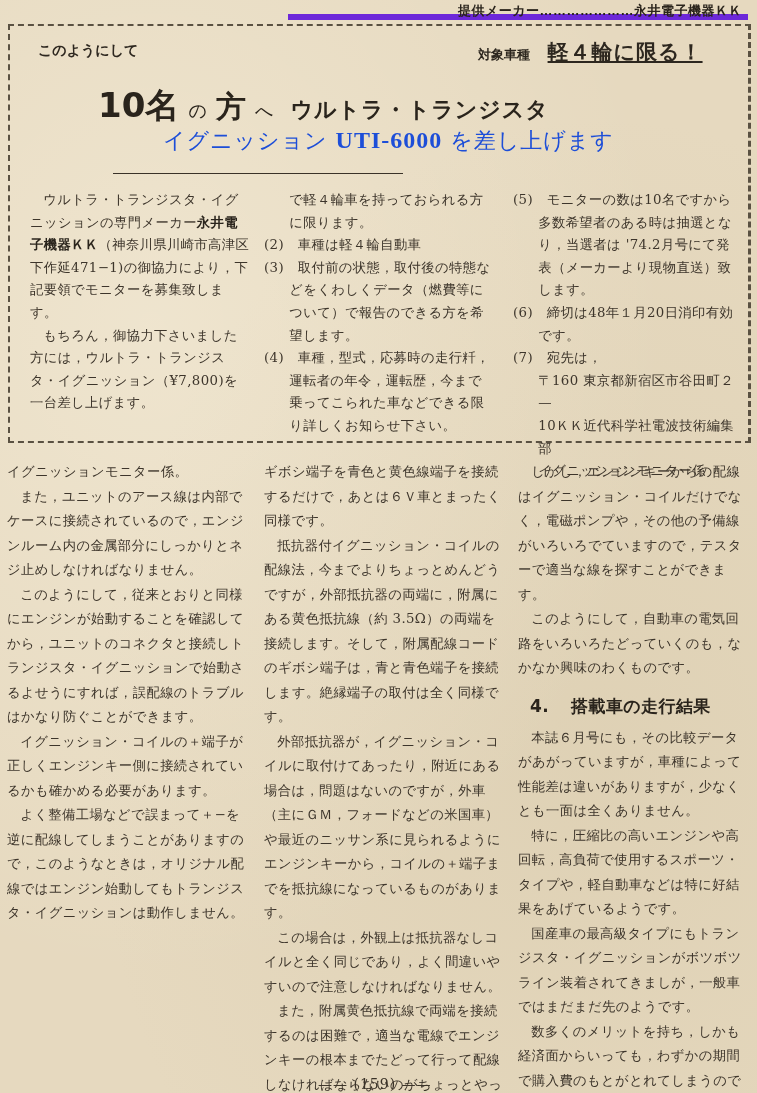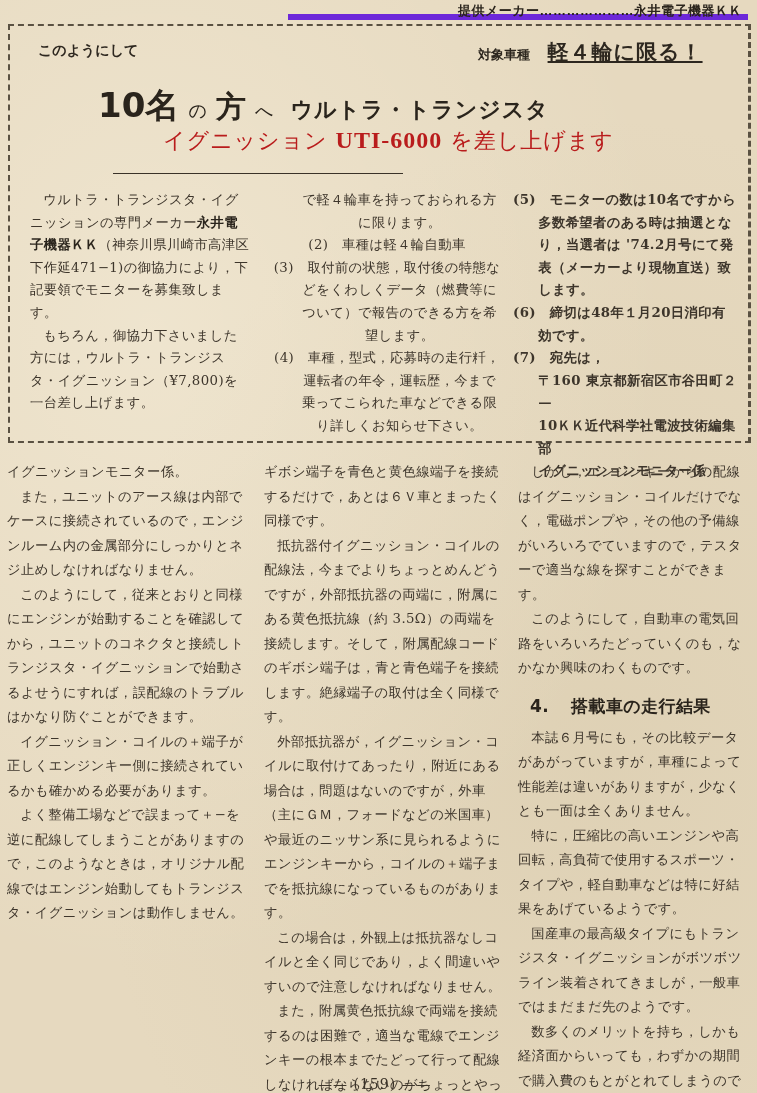--- a/index.html
+++ b/index.html
@@ -35,21 +35,21 @@
   .headline1{
     position:absolute;left:98px;top:83px;font-family:"DejaVu Sans","Liberation Sans",sans-serif;
     color:#2a241c;white-space:nowrap;
   }
   .headline1 .n{font-size:34px;font-weight:bold;}
   .headline1 .s{font-size:18px;font-weight:normal;margin:0 4px;}
   .headline1 .k{font-size:30px;font-weight:bold;}
   .headline1 .t{font-size:22px;margin-left:8px;letter-spacing:1px;font-weight:bold;}
   .headline2{
     position:absolute;left:163px;top:126px;font-family:"DejaVu Sans","Liberation Sans",sans-serif;
-    font-size:22px;color:#b91c1c;white-space:nowrap;letter-spacing:1px;
+    font-size:22px;color:#1d4ed8;white-space:nowrap;letter-spacing:1px;
   }
   .headline2 .m{font-family:"Liberation Serif","DejaVu Serif",serif;font-weight:bold;font-size:24px;margin:0 8px;}
   .rule{position:absolute;left:113px;top:173px;width:290px;height:0;border-top:1.5px solid #3a3228;}
   .col{
     position:absolute;font-size:13.3px;line-height:22.6px;color:#3d352b;
     letter-spacing:0.4px;
   }
   .col p{margin:0;text-indent:1em;}
   .col p.noind{text-indent:0;}
   .col p.item{text-indent:-1.9em;padding-left:1.9em;}
@@ -89,28 +89,28 @@
   <span>イグニッション</span><span class="m">UTI-6000</span><span>を差し上げます</span>
 </div>
 
 <div class="rule"></div>
 
 <div class="col" style="left:30px;top:189px;width:220px;">
   <p><span>ウルトラ・トランジスタ・イグニッションの専門メーカー</span><b>永井電子機器ＫＫ</b><span>（神奈川県川崎市高津区下作延471−1)の御協力により，下記要領でモニターを募集致します。</span></p>
   <p>もちろん，御協力下さいました方には，ウルトラ・トランジスタ・イグニッション（¥7,800)を一台差し上げます。</p>
 </div>
 
-<div class="col" style="left:272px;top:189px;width:230px;text-align:center;">
+<div class="col" style="left:264px;top:189px;width:230px;">
   <p class="noind" style="padding-left:1.9em;">で軽４輪車を持っておられる方に限ります。</p>
   <p class="item">(2)　車種は軽４輪自動車</p>
   <p class="item">(3)　取付前の状態，取付後の特態などをくわしくデータ（燃費等について）で報告のできる方を希望します。</p>
   <p class="item">(4)　車種，型式，応募時の走行粁，運転者の年令，運転歴，今まで乗ってこられた車などできる限り詳しくお知らせ下さい。</p>
 </div>
 
-<div class="col" style="left:513px;top:189px;width:225px;font-weight:bold;">
+<div class="col" style="left:513px;top:189px;width:225px;">
   <p class="item">(5)　モニターの数は10名ですから多数希望者のある時は抽選となり，当選者は '74.2月号にて発表（メーカーより現物直送）致します。</p>
   <p class="item">(6)　締切は48年１月20日消印有効です。</p>
   <p class="item">(7)　宛先は，</p>
   <p class="noind" style="padding-left:1.9em;">〒160 東京都新宿区市谷田町２—</p>
   <p class="noind" style="padding-left:1.9em;">10ＫＫ近代科学社電波技術編集部</p>
   <p class="noind" style="padding-left:1.9em;">イグニッションモニター係</p>
 </div>
 
 <div class="col" style="left:7px;top:460px;width:240px;line-height:24.5px;">
   <p class="noind">イグニッションモニター係。</p>

